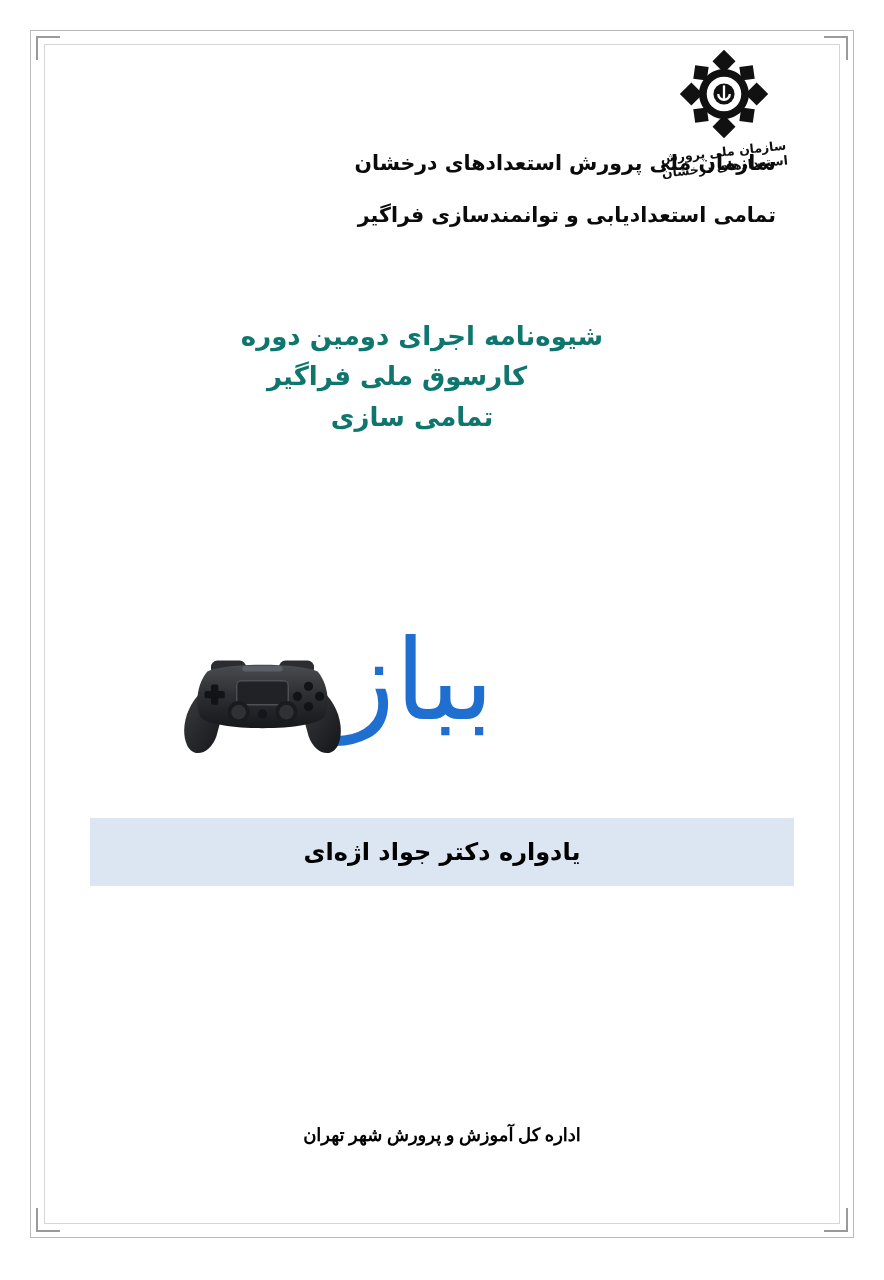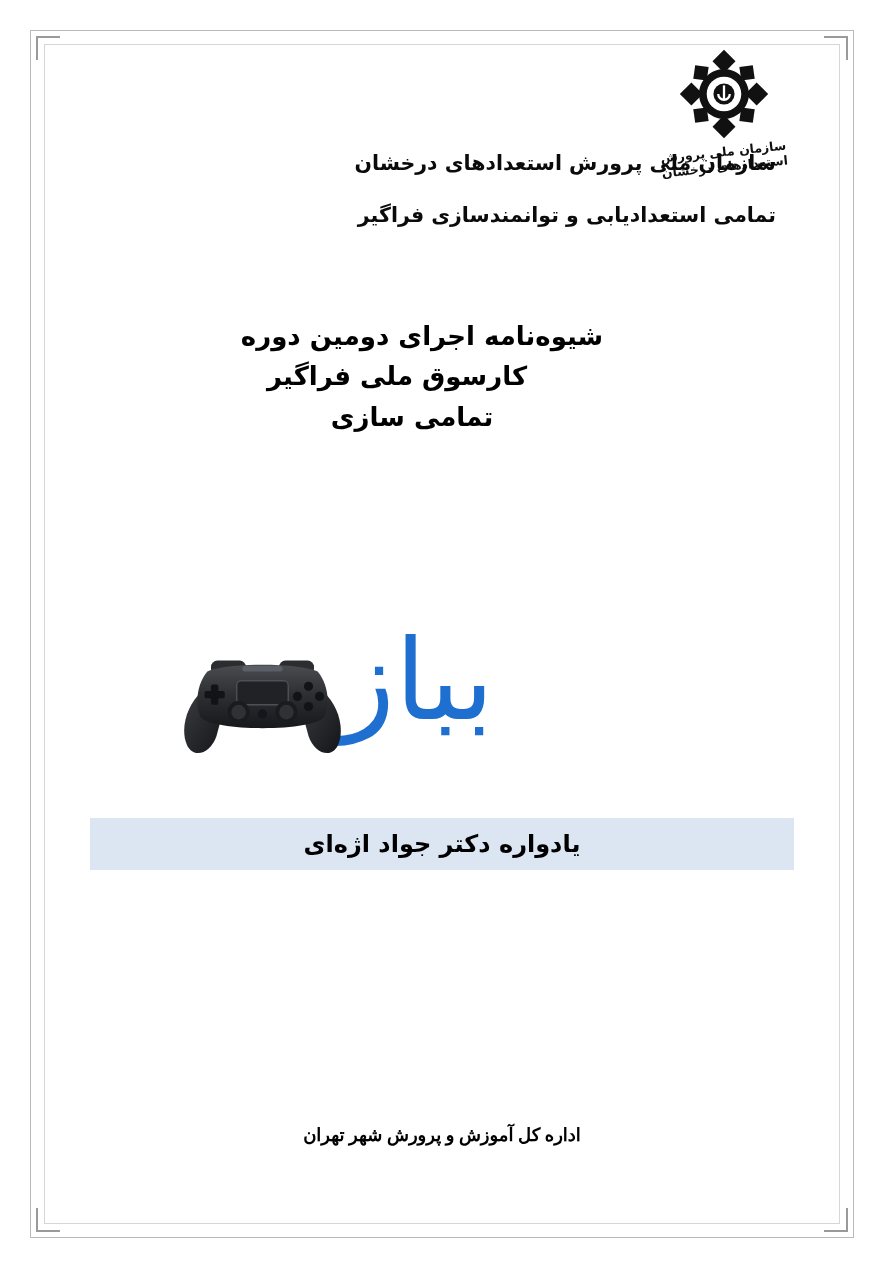--- a/index.html
+++ b/index.html
@@ -98,21 +98,21 @@
   .main-title {
     position: absolute;
     top: 270px;
     right: 0;
     left: 0;
     text-align: center;
   }
   .title-line {
     font-size: 26px;
     font-weight: 700;
-    color: #000000;
+    color: #0f766e;
     line-height: 1.55;
     padding-right: 40px;
   }
   .title-line.l2 { padding-right: 90px; }
   .title-line.l3 { padding-right: 60px; }
 
   
   .hero {
     position: absolute;
     top: 560px;
@@ -137,21 +137,21 @@
     width: 185px;
     height: 115px;
   }
 
   
   .band {
     position: absolute;
     top: 772px;
     left: 30px;
     right: 30px;
-    height: 52px;
+    height: 68px;
     background: #dce6f2;
     display: flex;
     align-items: center;
     justify-content: center;
   }
   .band-text {
     font-size: 24px;
     font-weight: 700;
     color: #000;
   }

